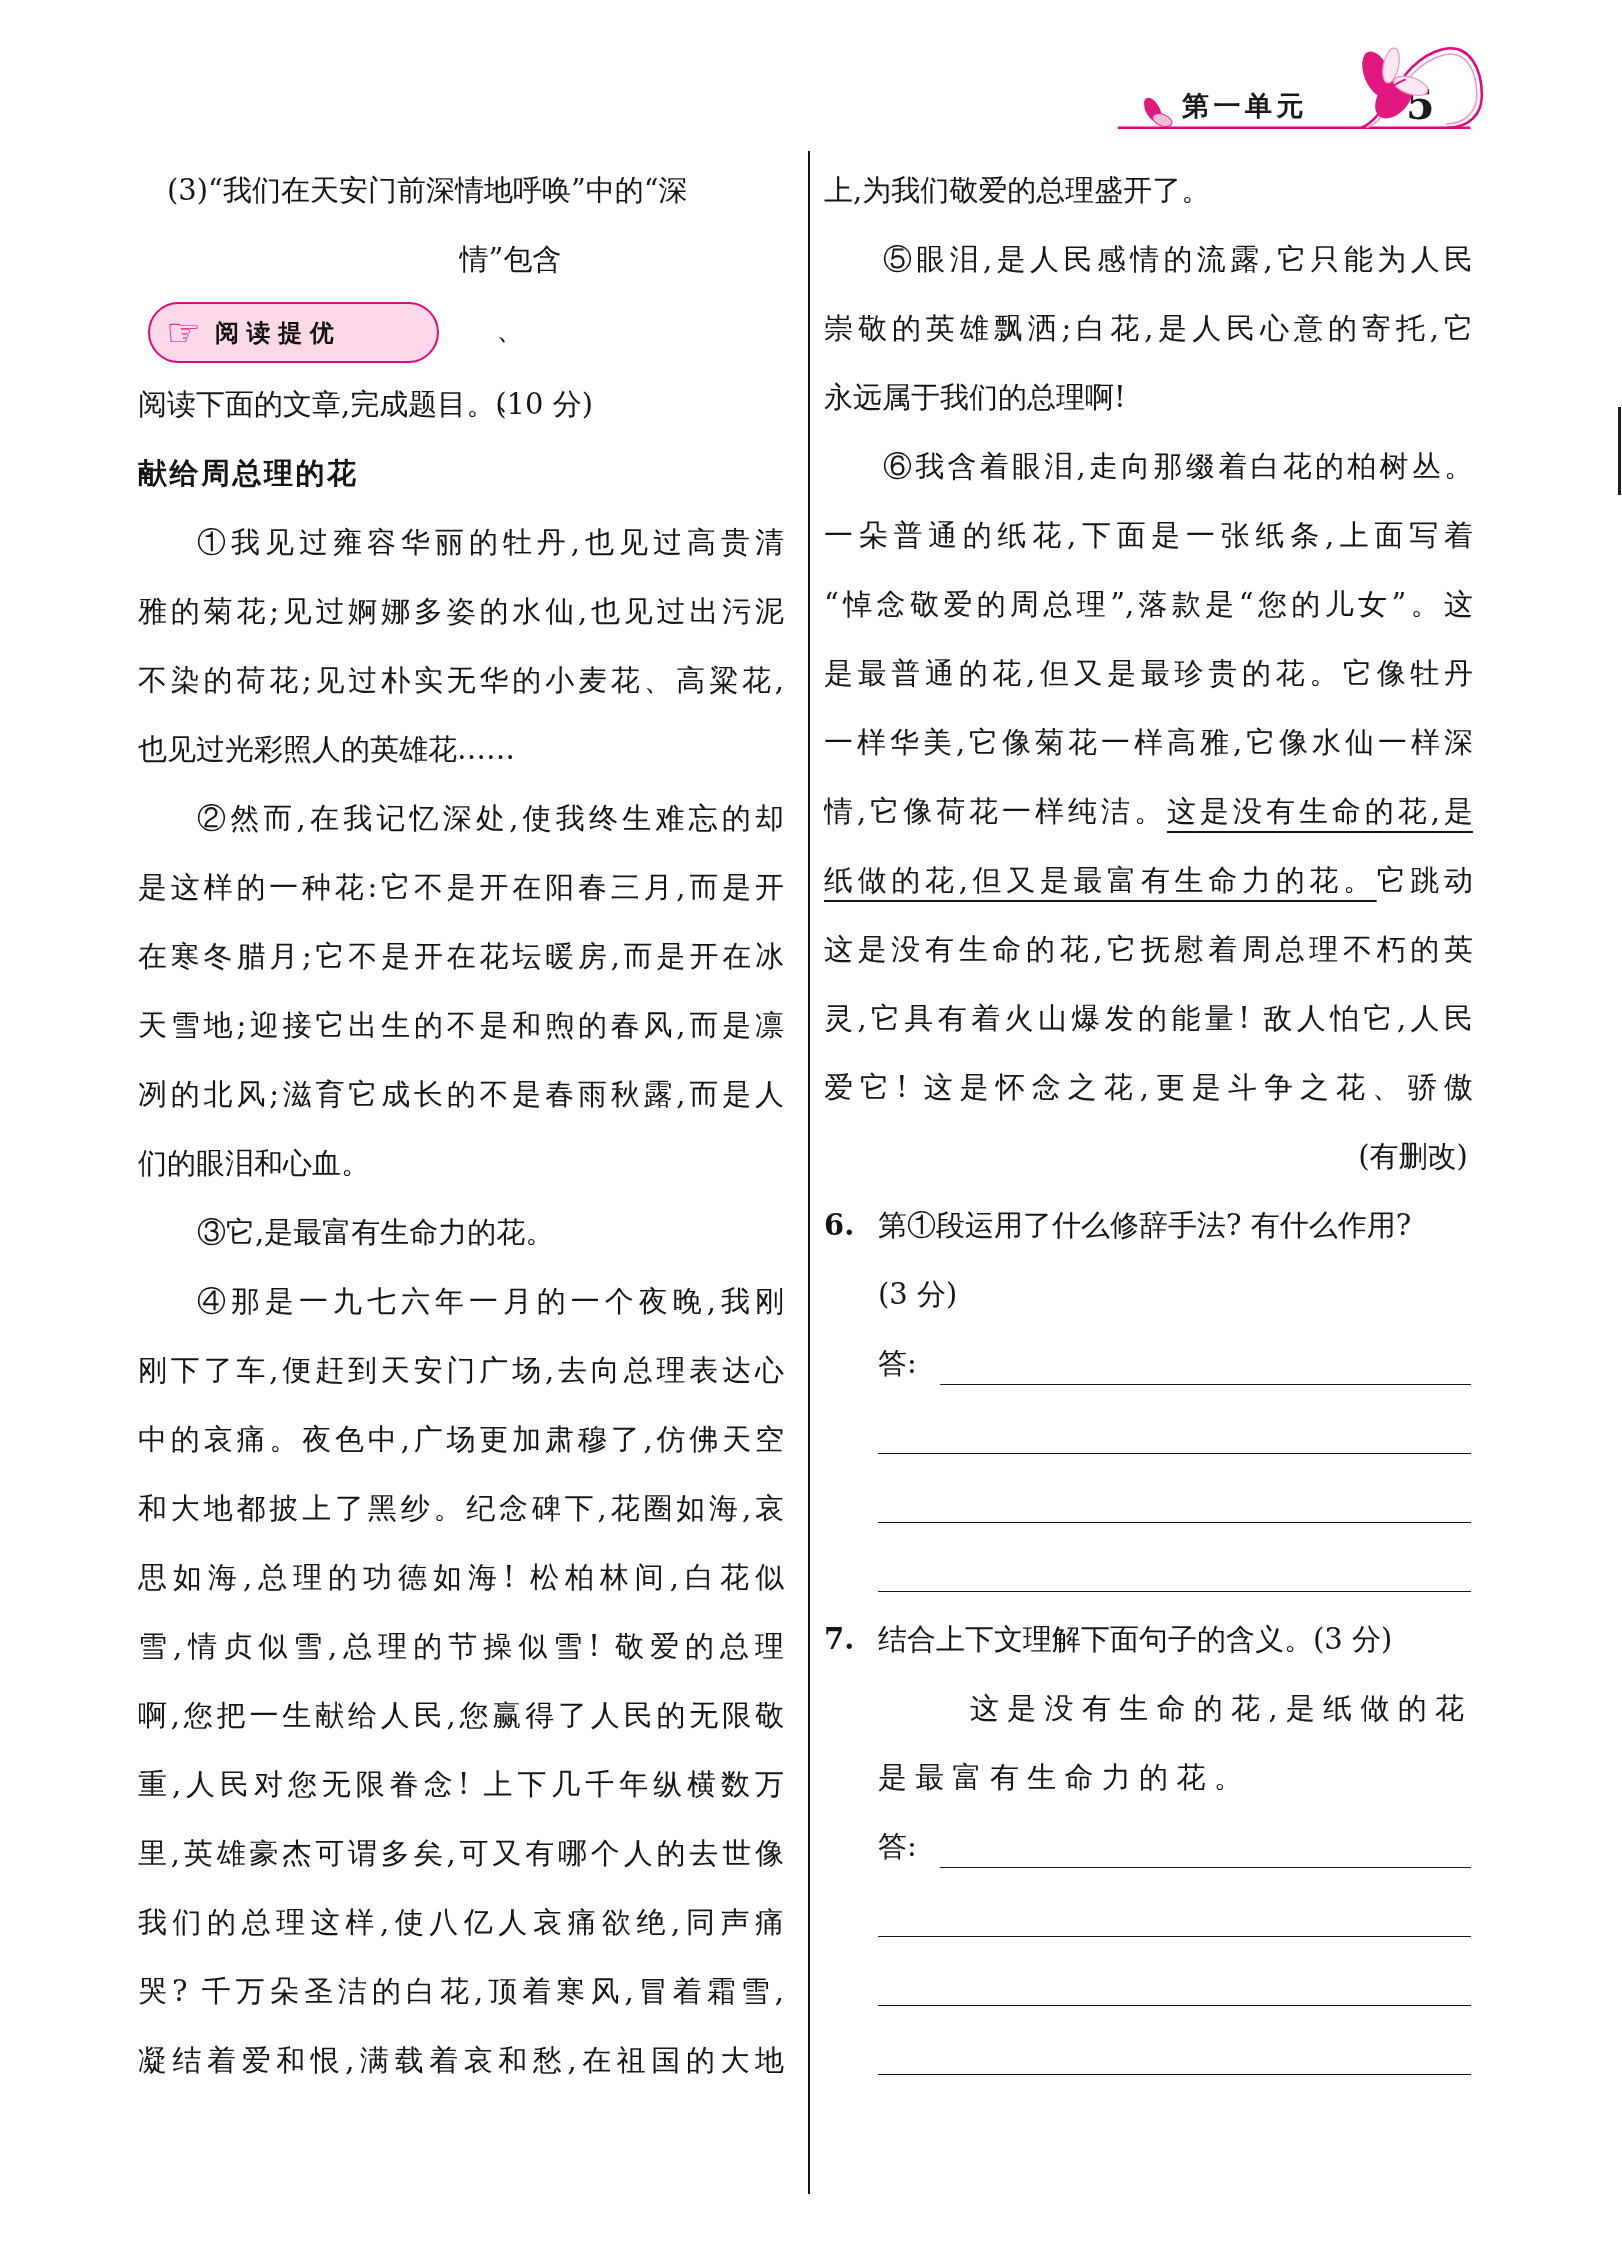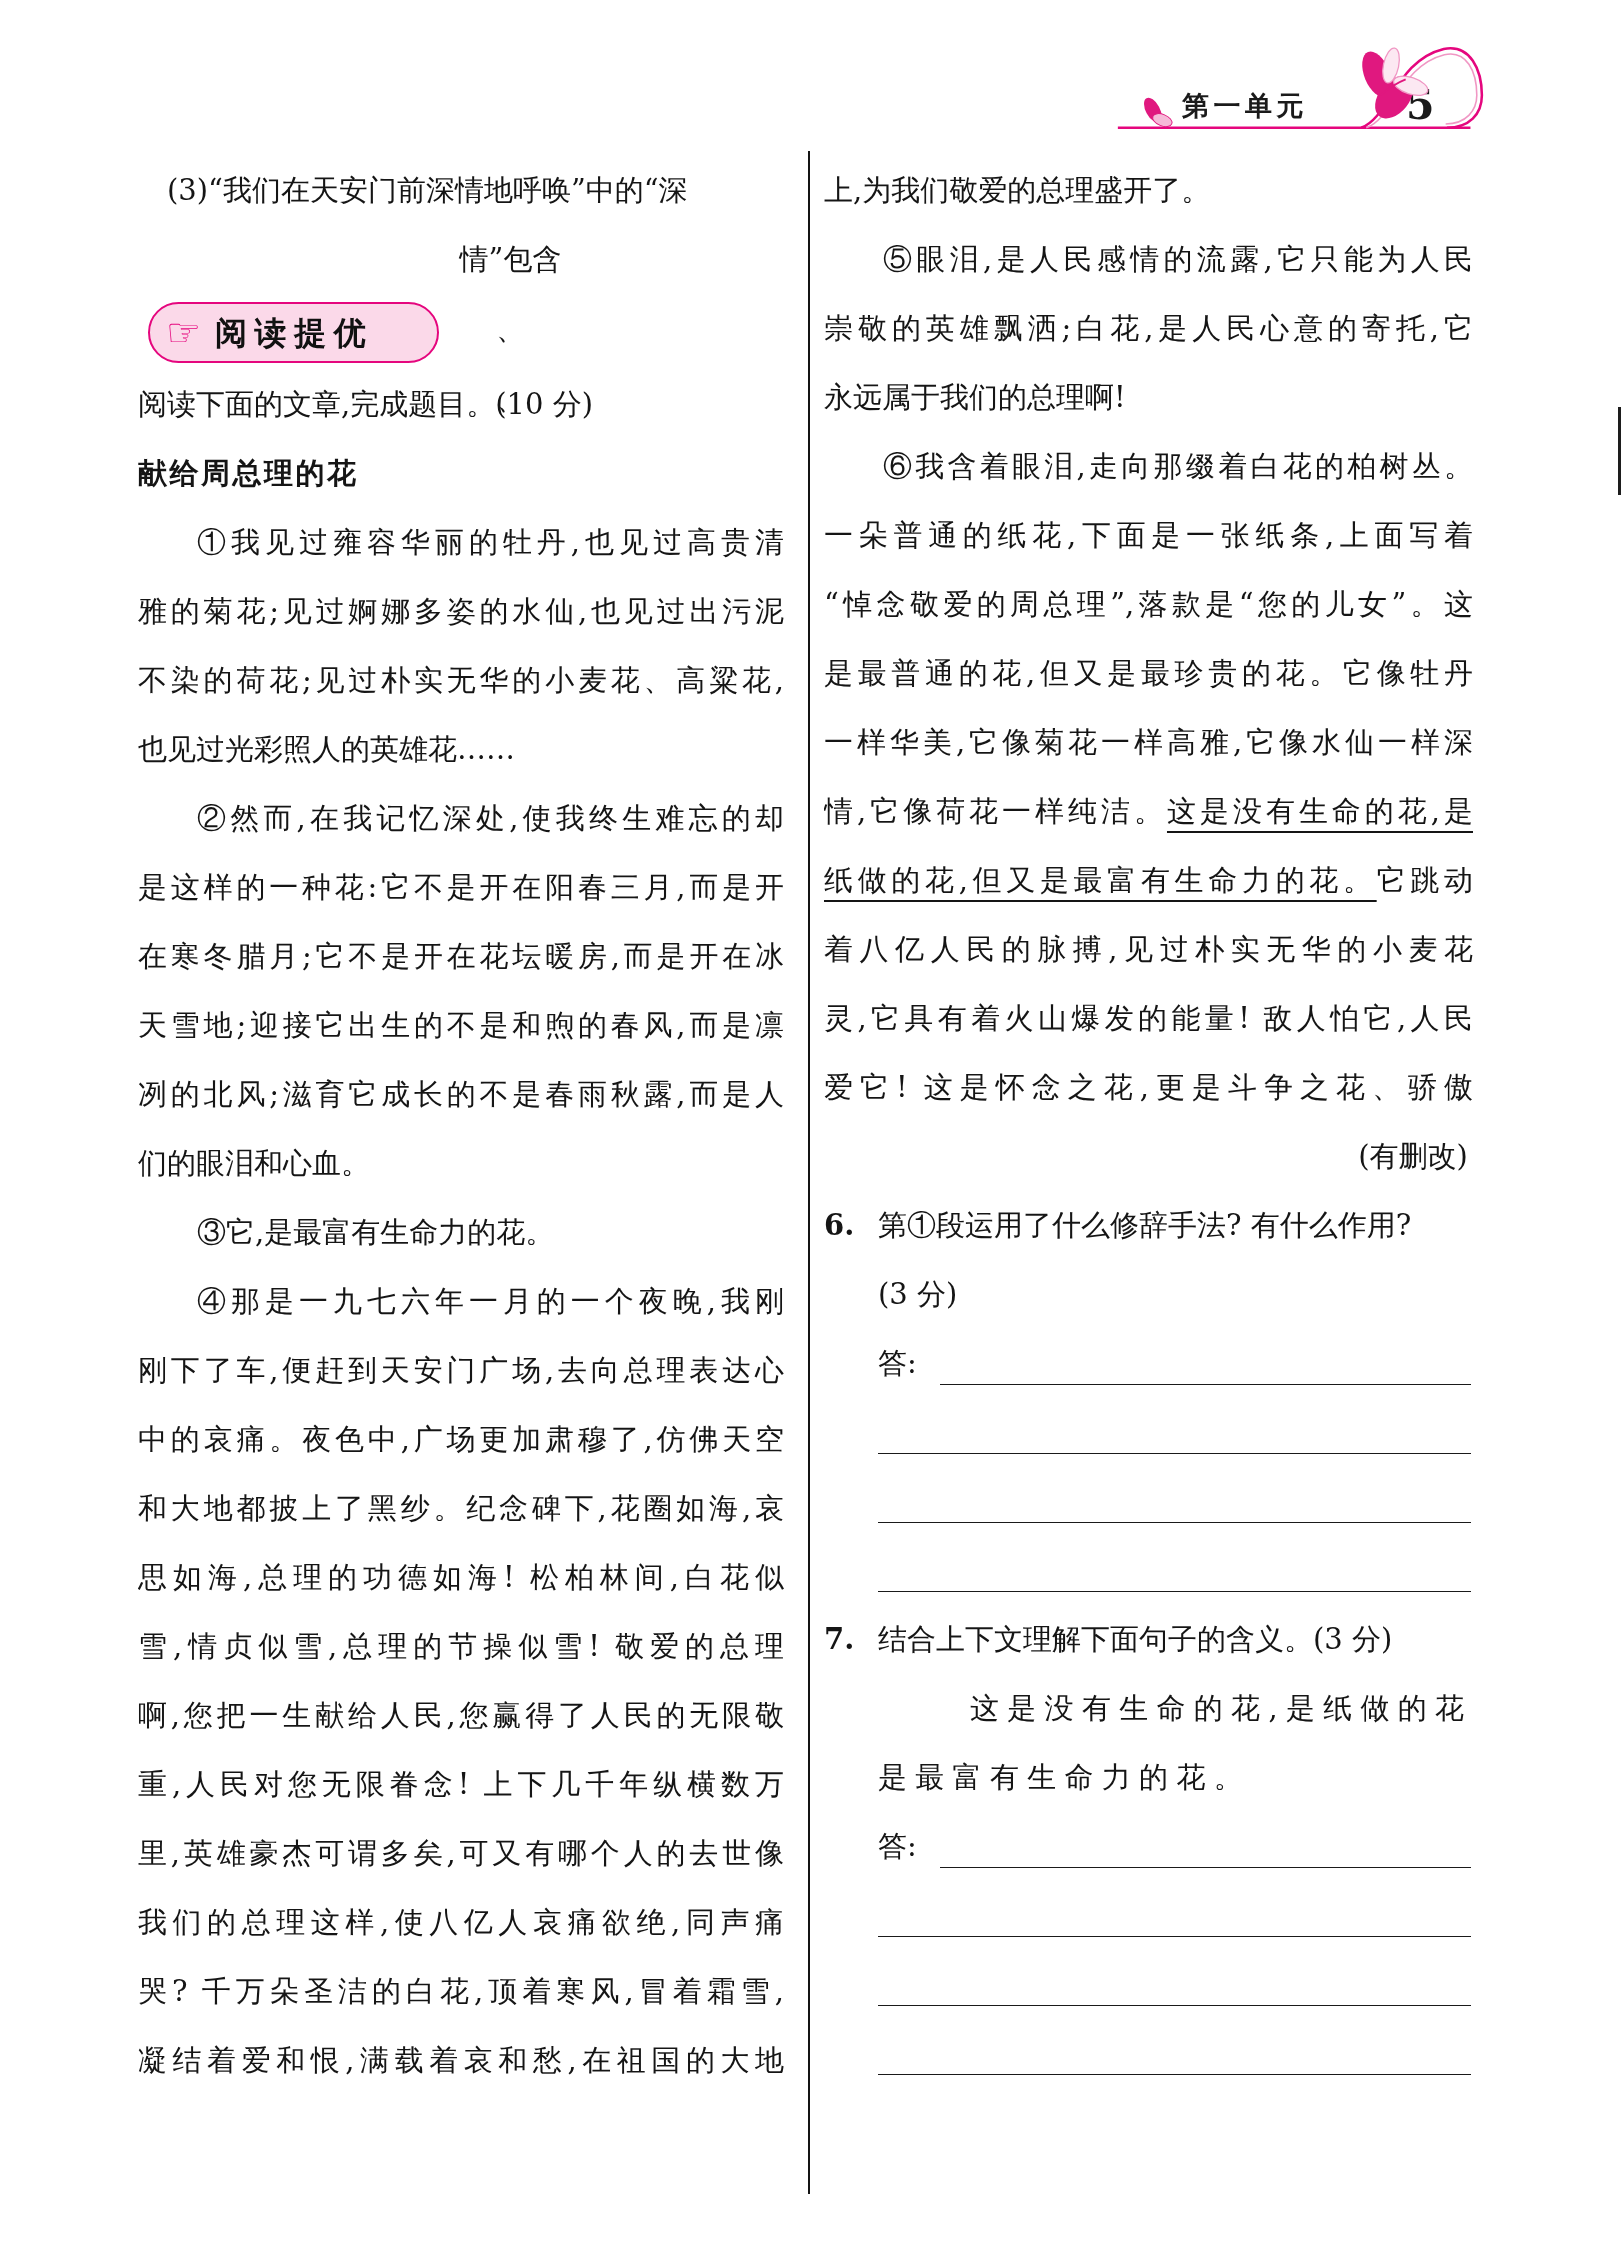--- a/index.html
+++ b/index.html
@@ -54,21 +54,21 @@
   
   .badge{
     box-sizing:border-box;margin:8.3px 0 7px 9.5px;width:291px;height:61px;
     background:#fbd9e9;border:2.5px solid #e5067e;border-radius:38px;
     display:flex;align-items:center;padding-left:16.5px;
   }
   .badge .hand{color:#e5067e;font-size:39px;line-height:1;margin-right:14px;
     font-family:"DejaVu Sans",sans-serif;}
   .badge .btxt{
     font-family:"Liberation Sans","DejaVu Sans",sans-serif;font-weight:700;
-    font-size:32px;letter-spacing:7.6px;color:#111;line-height:1;
+    font-size:24px;letter-spacing:7.6px;color:#111;line-height:1;
   }
 
   
   .q-row{position:relative;height:69px;white-space:nowrap;overflow:hidden;}
   .q-num{position:absolute;left:0;top:0;font-weight:700;}
   .q-txt{display:block;padding-left:54px;}
   .score{padding-left:54px;}
   .quote1{padding-left:146px;letter-spacing:8.3px;white-space:nowrap;}
   .quote2{padding-left:54px;letter-spacing:8.3px;white-space:nowrap;}
 
@@ -166,21 +166,21 @@
     <div class="line">永远属于我们的总理啊!</div>
     <div class="line fill ind2">⑥我含着眼泪,走向那缀着白花的柏树丛。</div>
     <div class="line fill">一朵普通的纸花,下面是一张纸条,上面写着</div>
     <div class="line fill">“悼念敬爱的周总理”,落款是“您的儿女”。这</div>
     <div class="line fill">是最普通的花,但又是最珍贵的花。它像牡丹</div>
     <div class="line fill">一样华美,它像菊花一样高雅,它像水仙一样深</div>
 
     <div class="line fill"><span>情,它像荷花一样纯洁。</span><span class="ul">这是没有生命的花,是</span></div>
     <div class="line fill"><span class="ul">纸做的花,但又是最富有生命力的花。</span><span>它跳动</span></div>
 
-    <div class="line fill">着八亿人民的脉搏,见过朴实无华的小麦花</div>
+    <div class="line fill">这是没有生命的花,它抚慰着周总理不朽的英</div>
     <div class="line fill">灵,它具有着火山爆发的能量! 敌人怕它,人民</div>
     <div class="line fill">爱它! 这是怀念之花,更是斗争之花、骄傲</div>
 
     <div class="line right">(有删改)</div>
 
     <div class="q-row">
       <span class="q-num">6.</span>
       <span class="q-txt">第①段运用了什么修辞手法? 有什么作用?</span>
     </div>
     <div class="line score">(3 分)</div>

